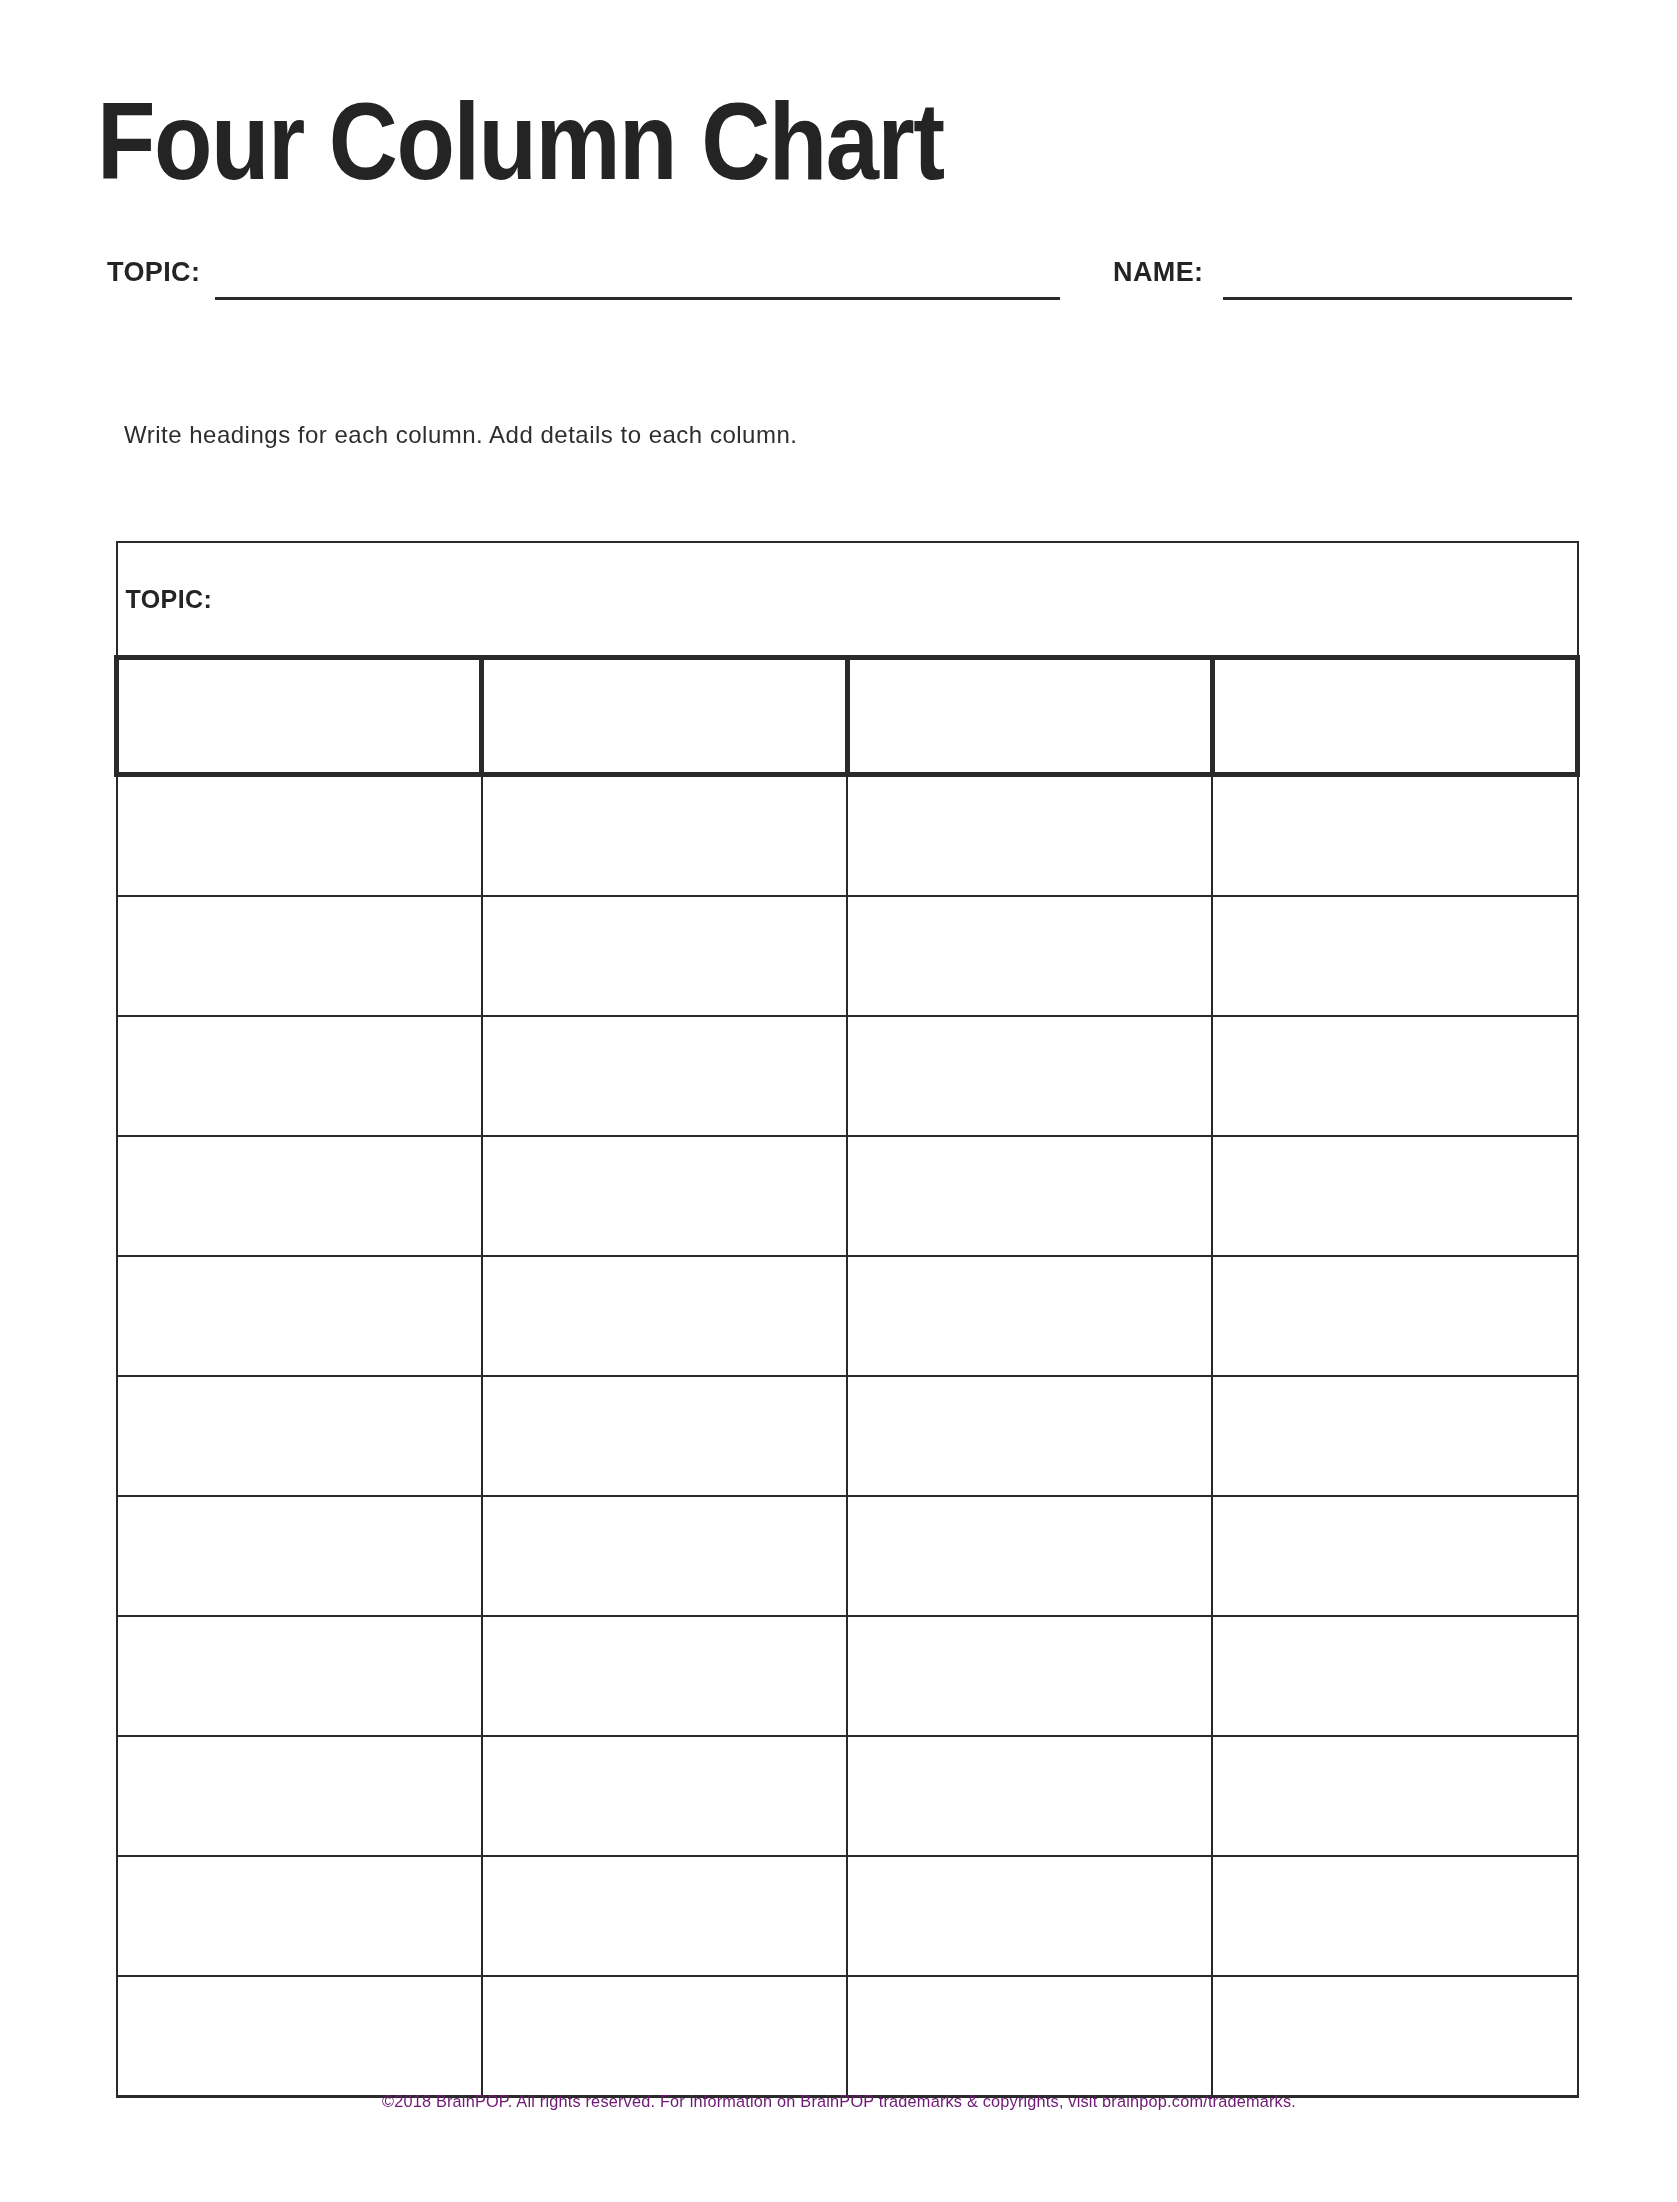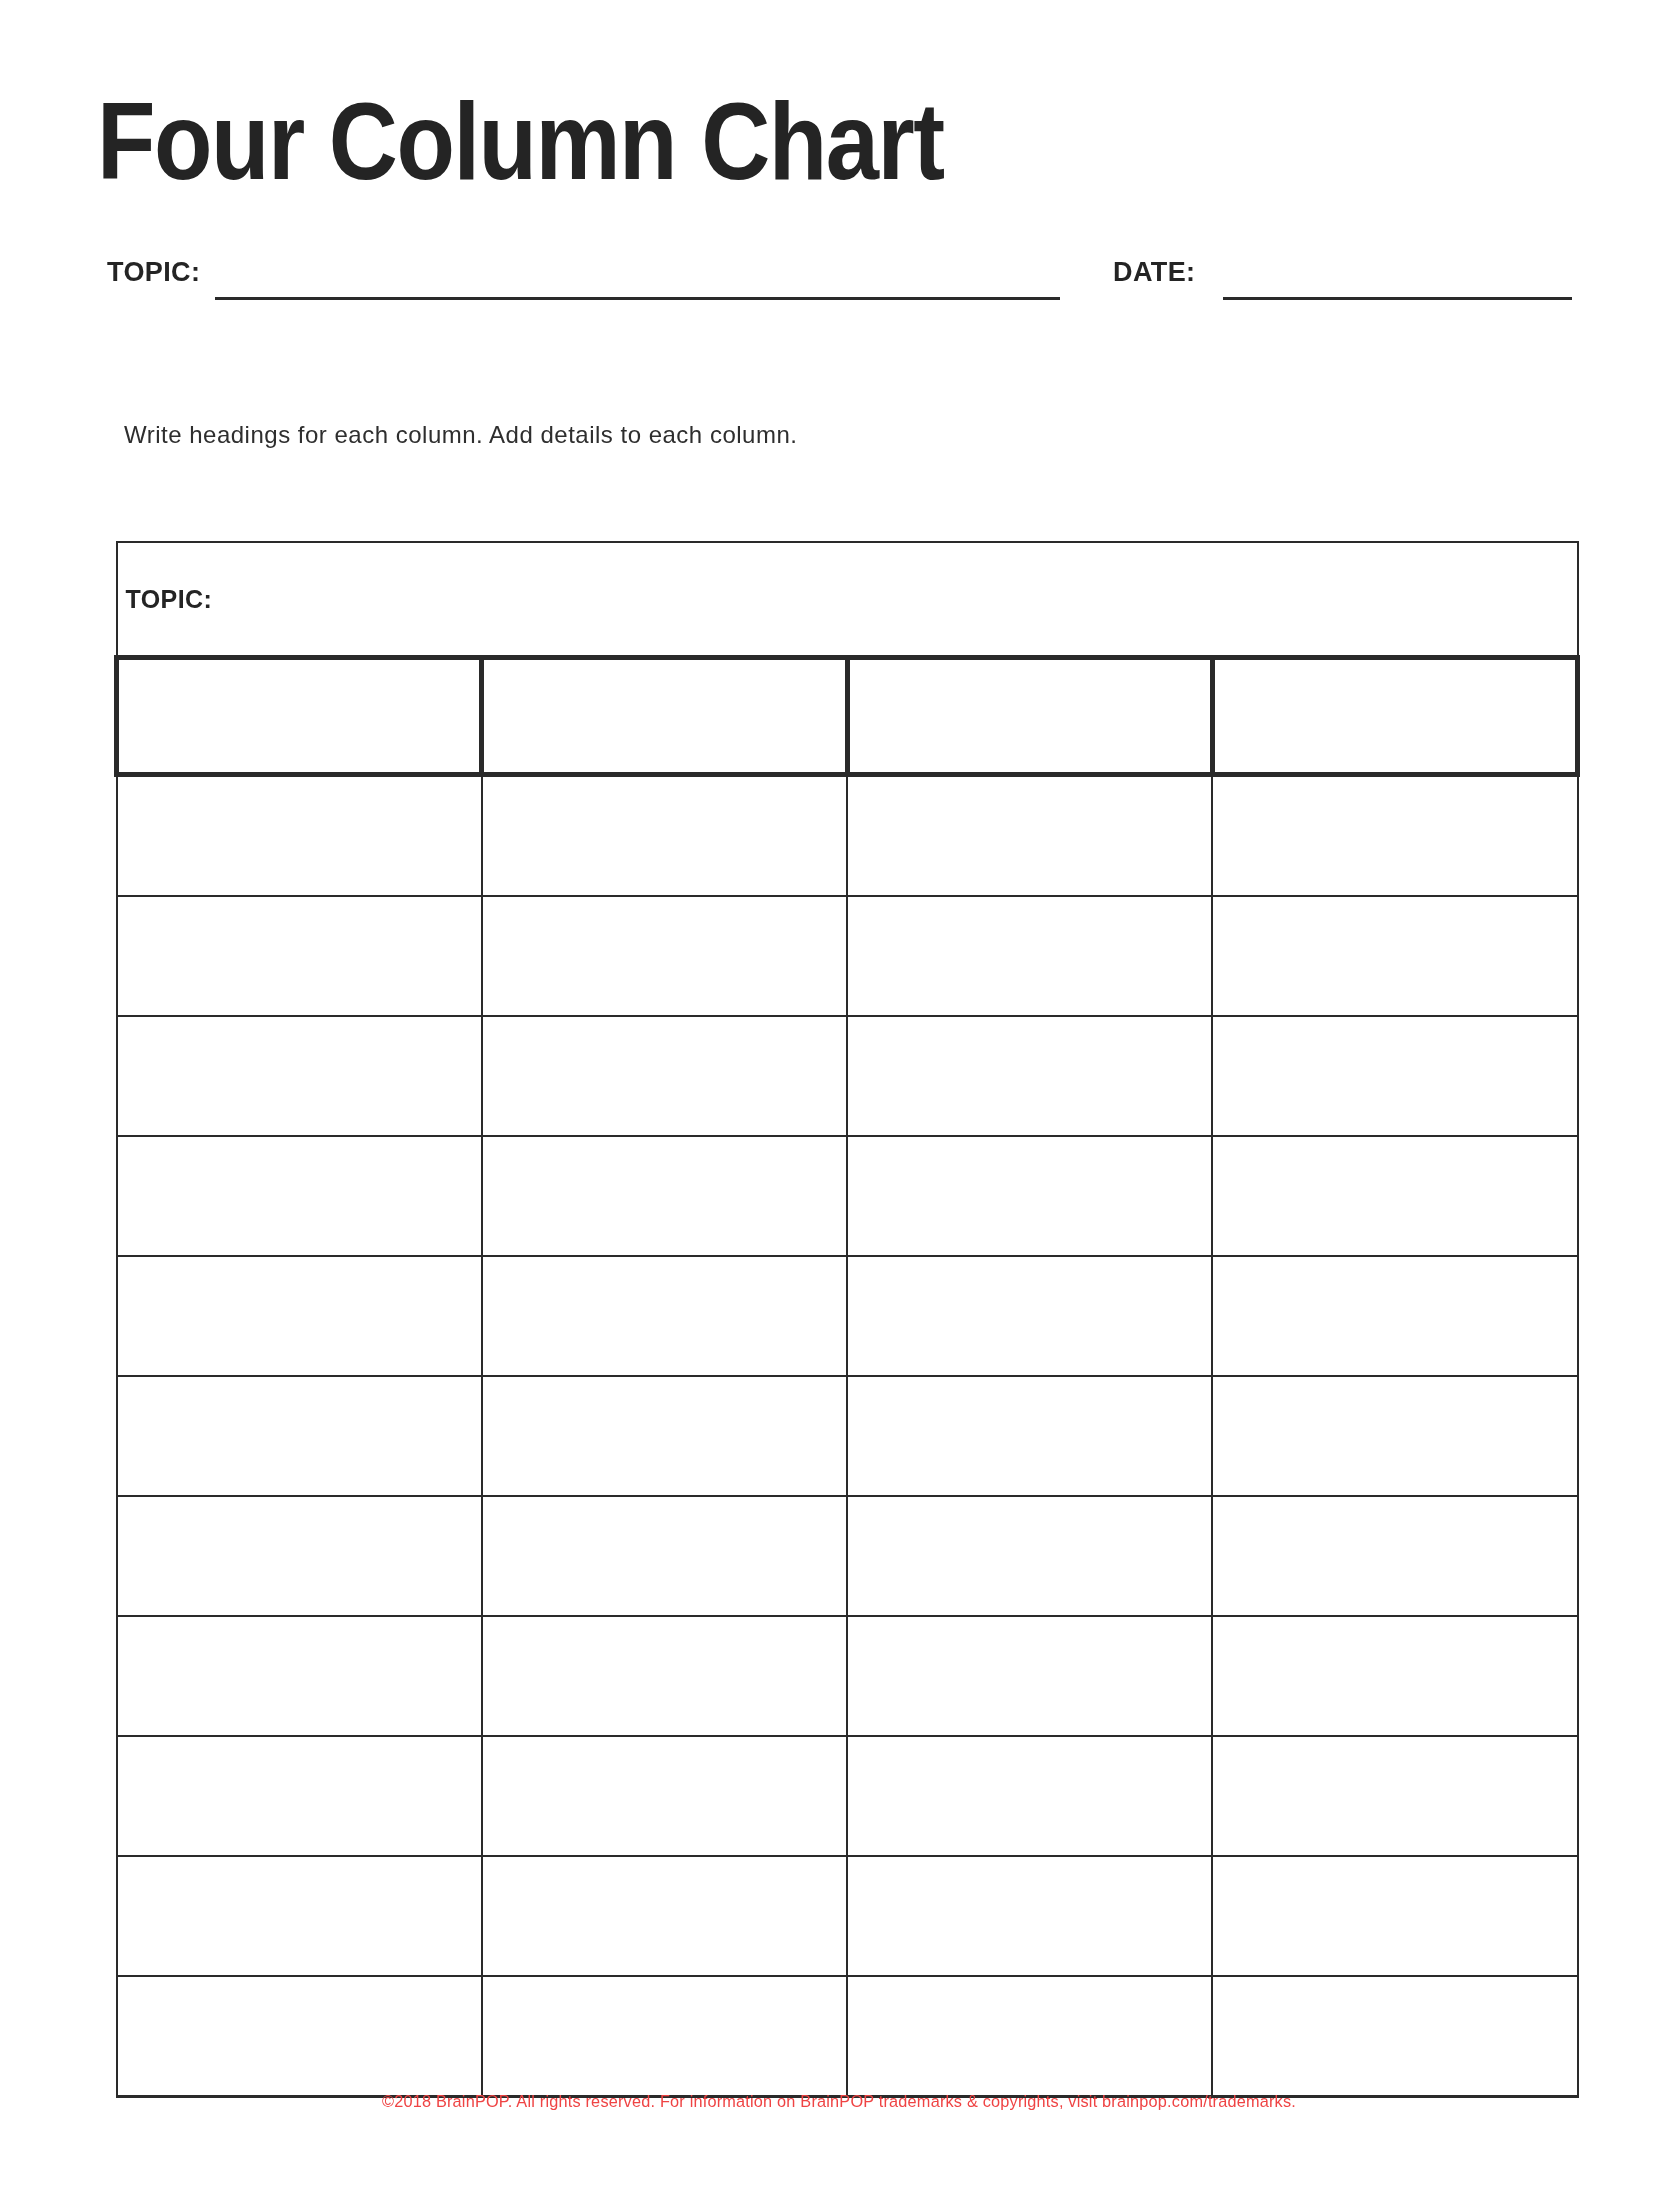--- a/index.html
+++ b/index.html
@@ -96,34 +96,34 @@
     height: 102px;
   }
   .footer {
     position: absolute;
     left: 0;
     top: 2092px;
     width: 100%;
     text-align: center;
     font-size: 16.3px;
     letter-spacing: 0.2px;
-    color: #ef4444;
+    color: #701a75;
   }
 </style>
 </head>
 <body style="--ink: #242424; --line: #2a2a2a;">
 
 <div class="page">
 
   <h1 class="title">Four Column Chart</h1>
 
   <span class="field-label name-label">TOPIC:</span>
   <span class="fill-line name-line"></span>
 
-  <span class="field-label date-label">DATE:</span>
+  <span class="field-label date-label">NAME:</span>
   <span class="fill-line date-line"></span>
 
   <p class="instruction">Write headings for each column. Add details to each column.</p>
 
   <table class="chart">
     <tbody id="chart-body">
         <tr>
           <td colspan="4" class="topic-cell"><span>TOPIC:</span><span></span></td>
         </tr>
         <tr class="header-row">

